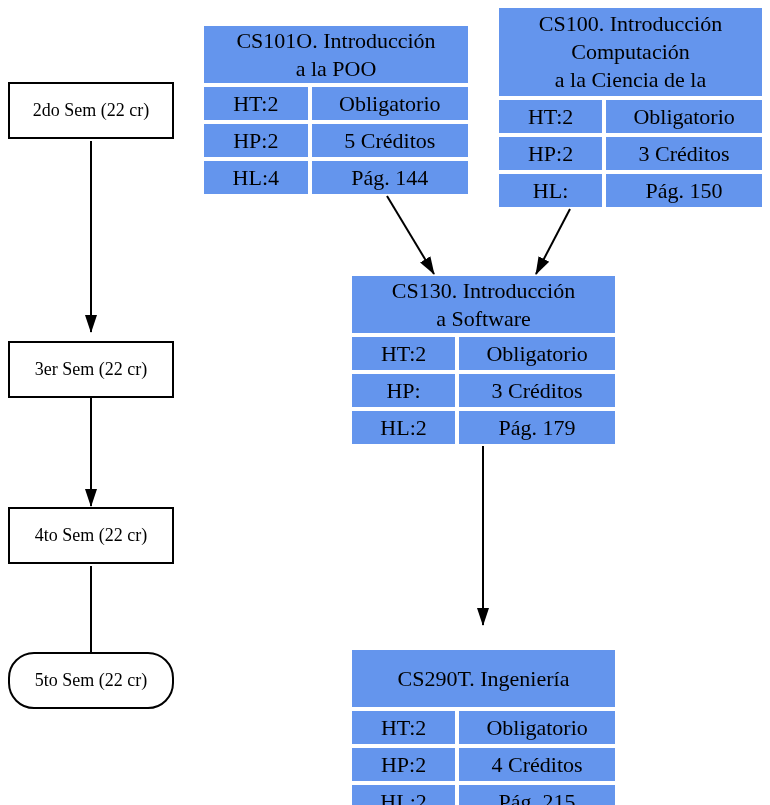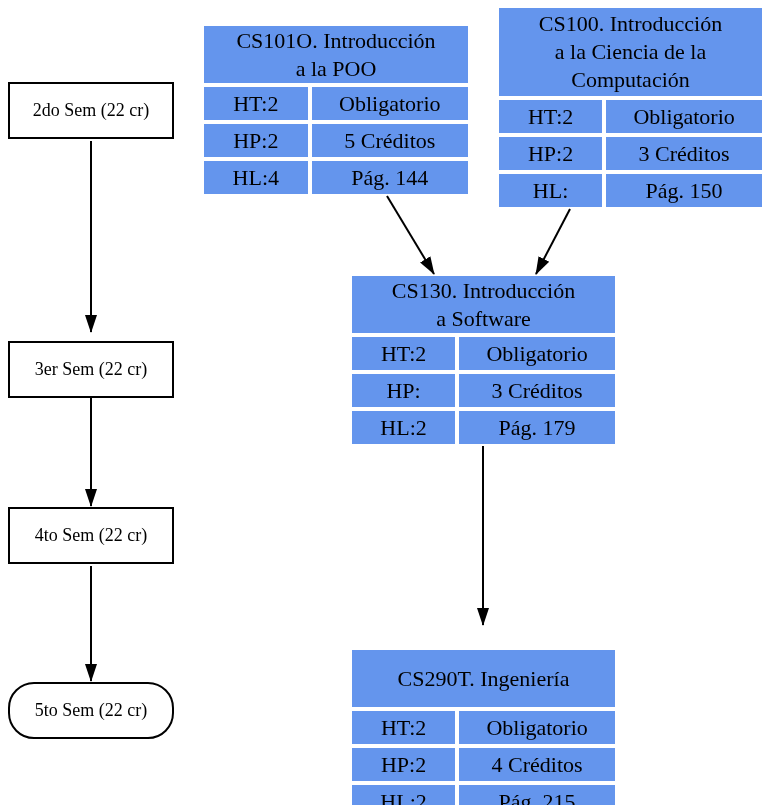--- a/index.html
+++ b/index.html
@@ -56,21 +56,21 @@
 
   <div class="sem-box" style="top:82px;">
     <span>2do Sem (22 cr)</span>
   </div>
   <div class="sem-box" style="top:341px;">
     <span>3er Sem (22 cr)</span>
   </div>
   <div class="sem-box" style="top:507px;">
     <span>4to Sem (22 cr)</span>
   </div>
-  <div class="sem-box" style="top:682px;border-radius:26px;">
+  <div class="sem-box" style="top:652px;border-radius:26px;">
     <span>5to Sem (22 cr)</span>
   </div>
 
   <div class="card" style="left:204px; top:26px; width:264px;">
     <div class="card-header h2">
       <div>CS101O. Introducción</div>
       <div>a la POO</div>
     </div>
     <div class="card-row">
       <div class="cell c-left">HT:2</div>
@@ -82,22 +82,22 @@
     </div>
     <div class="card-row">
       <div class="cell c-left">HL:4</div>
       <div class="cell c-right">Pág. 144</div>
     </div>
   </div>
 
   <div class="card" style="left:499px; top:8px; width:263px;">
     <div class="card-header h3">
       <div>CS100. Introducción</div>
+      <div>Computación</div>
       <div>a la Ciencia de la</div>
-      <div>Computación</div>
     </div>
     <div class="card-row">
       <div class="cell c-left">HT:2</div>
       <div class="cell c-right">Obligatorio</div>
     </div>
     <div class="card-row">
       <div class="cell c-left">HP:2</div>
       <div class="cell c-right">3 Créditos</div>
     </div>
     <div class="card-row">

